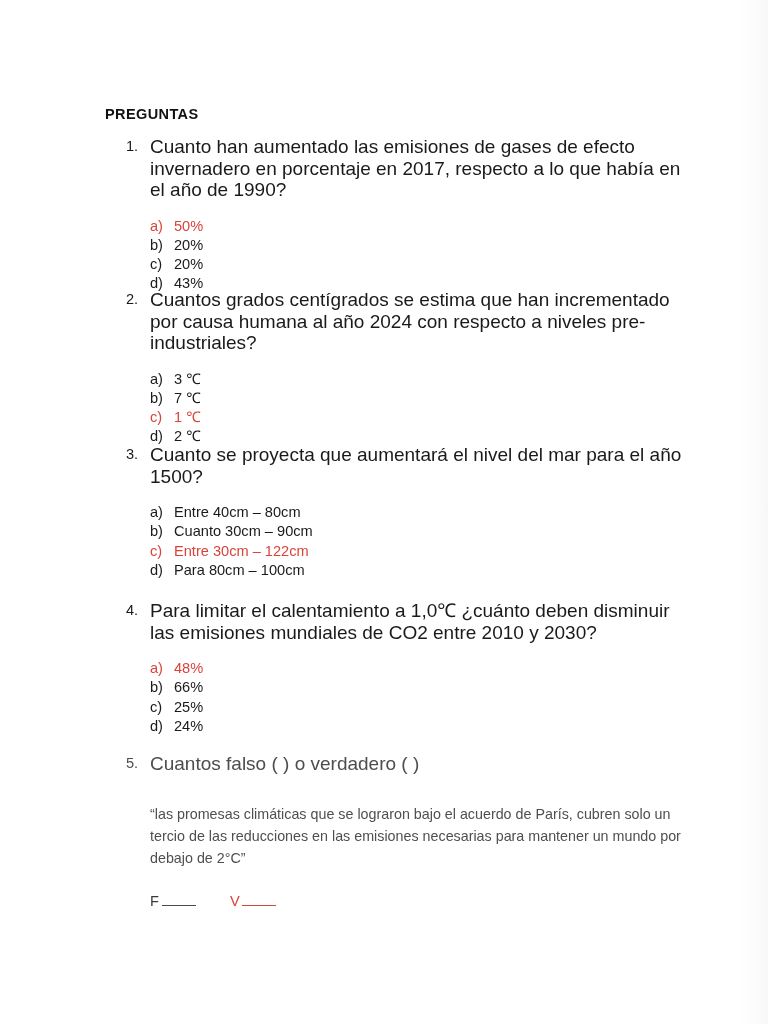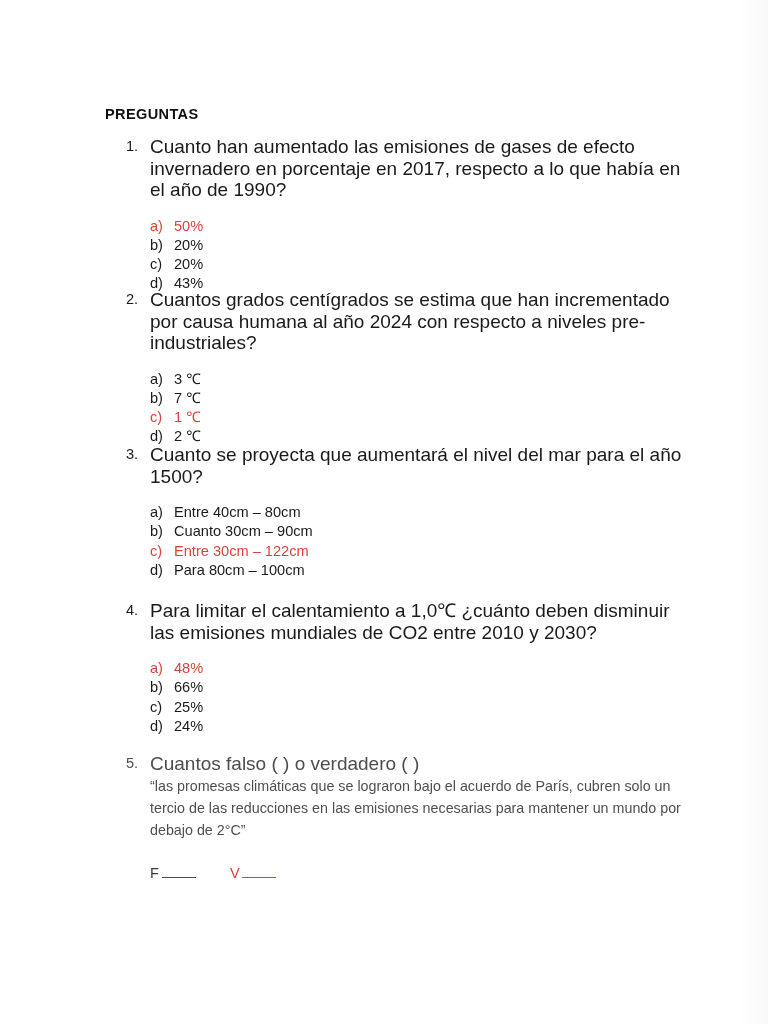--- a/index.html
+++ b/index.html
@@ -88,20 +88,21 @@
 
   
   .faint {
     color: #4d4d4d;
   }
   .q5-quote {
     margin-left: 24px;
     font-size: 14.3px;
     line-height: 22px;
     color: #4f4f4f;
+    margin-top: 28px;
   }
   .fv-row {
     margin-top: 22px;
     margin-left: 24px;
     font-size: 14.6px;
     color: #3a3a3a;
     display: flex;
     align-items: baseline;
   }
   .fv-f {

